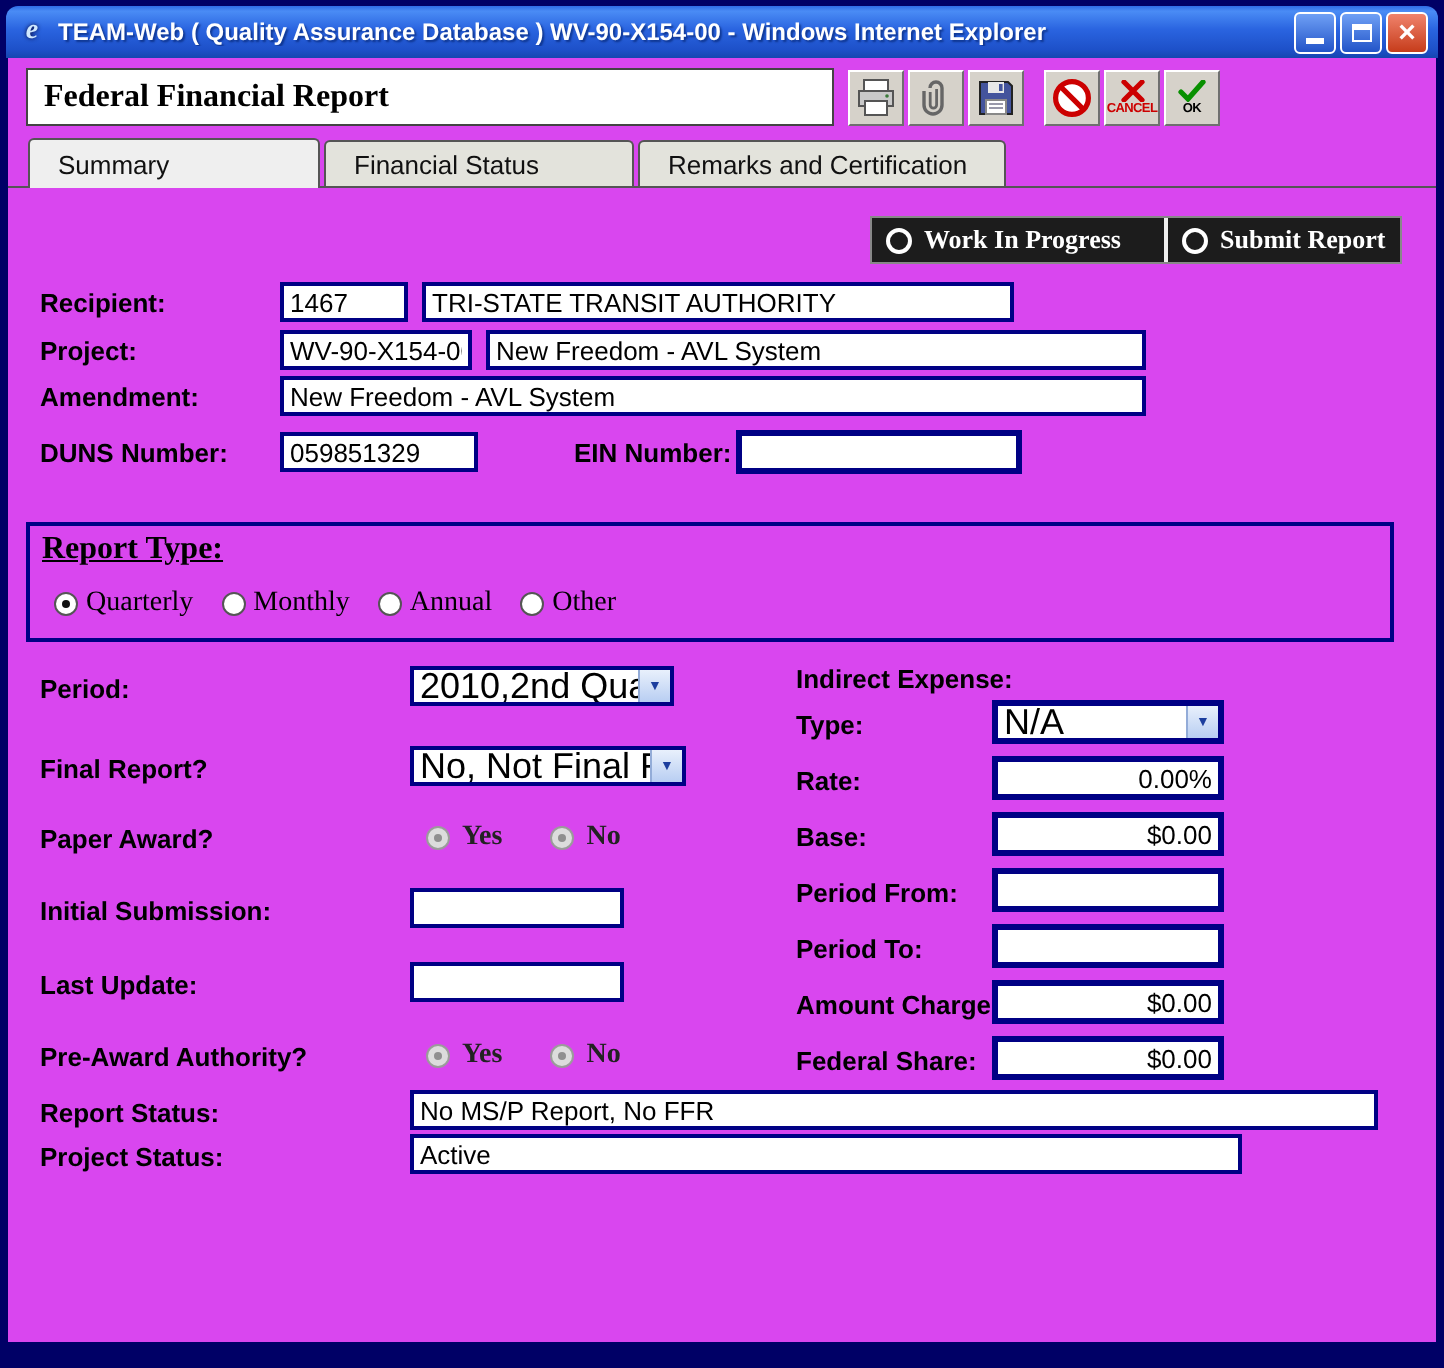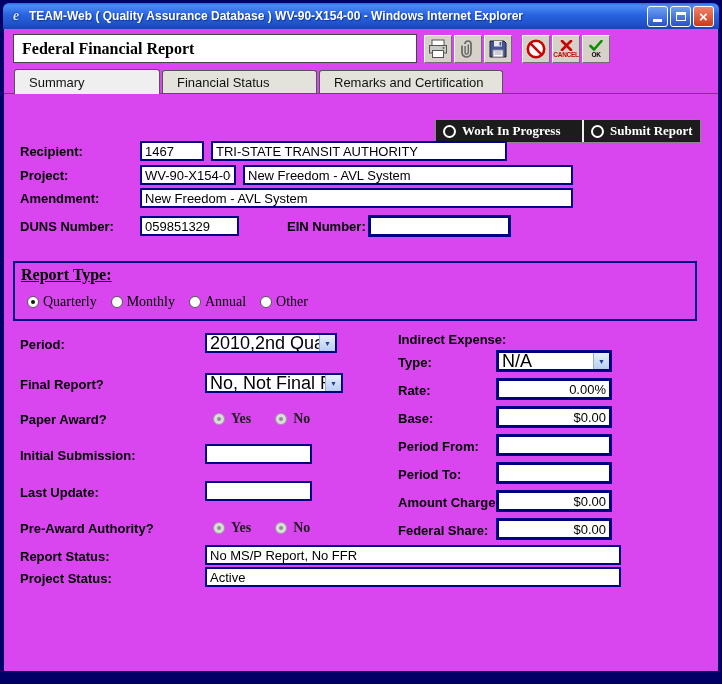--- a/index.html
+++ b/index.html
@@ -56,21 +56,21 @@
   .tab {
     position: absolute; top: 41px; height: 23px;
     background: #E3E3DC; border: 1px solid #555; border-bottom: none; border-radius: 3px 3px 0 0;
     font-size: 13px; display: flex; align-items: center; padding-left: 14px; cursor: pointer;
     color: #111; white-space: nowrap; z-index: 1;
   }
   .tab.active { background: #EFEFEF; height: 25px; top: 40px; z-index: 2; }
 
   
   .wip-bar {
-    position: absolute; left: 431px; top: 90px; width: 266px; height: 24px;
+    position: absolute; left: 431px; top: 79px; width: 266px; height: 24px;
     display: flex; gap: 2px; border: 1px solid #888; background: #EFEFEF; padding: 0;
   }
   .wip-seg {
     background: #1C1C1C; color: #fff; display: flex; align-items: center; gap: 6px;
     padding: 0 7px; font-family: "Liberation Serif", serif; font-weight: bold; font-size: 13px;
     white-space: nowrap; cursor: pointer;
   }
   .wip-seg.s1 { width: 146px; }
   .wip-seg.s2 { width: 116px; }
 
@@ -269,21 +269,21 @@
     <span class="lbl" style="left:16px;top:490px;">Pre-Award Authority?</span>
     <div class="yn-group" style="left:209px;top:491px;">
       <span class="radio dis"></span>
       <span class="yn-label">Yes</span>
       <span class="yn-gap"></span>
       <span class="radio dis"></span>
       <span class="yn-label">No</span>
     </div>
 
     <span class="lbl" style="left:16px;top:518px;">Report Status:</span>
-    <input class="inp" style="left: 201px; top: 516px; width: 416px;" value="No MS/P Report, No FFR">
+    <input class="inp" style="left: 201px; top: 516px; width: 484px;" value="No MS/P Report, No FFR">
 
     <span class="lbl" style="left:16px;top:540px;">Project Status:</span>
     <input class="inp" style="left: 201px; top: 538px; width: 416px;" value="Active">
 
     <span class="lbl" style="left:394px;top:301px;">Indirect Expense:</span>
 
     <span class="lbl" style="left:394px;top:324px;">Type:</span>
     <div class="dd heavy" style="left:492px;top:321px;width:116px;">
       <span class="txt">N/A</span>
       <span class="btn">▼</span>

